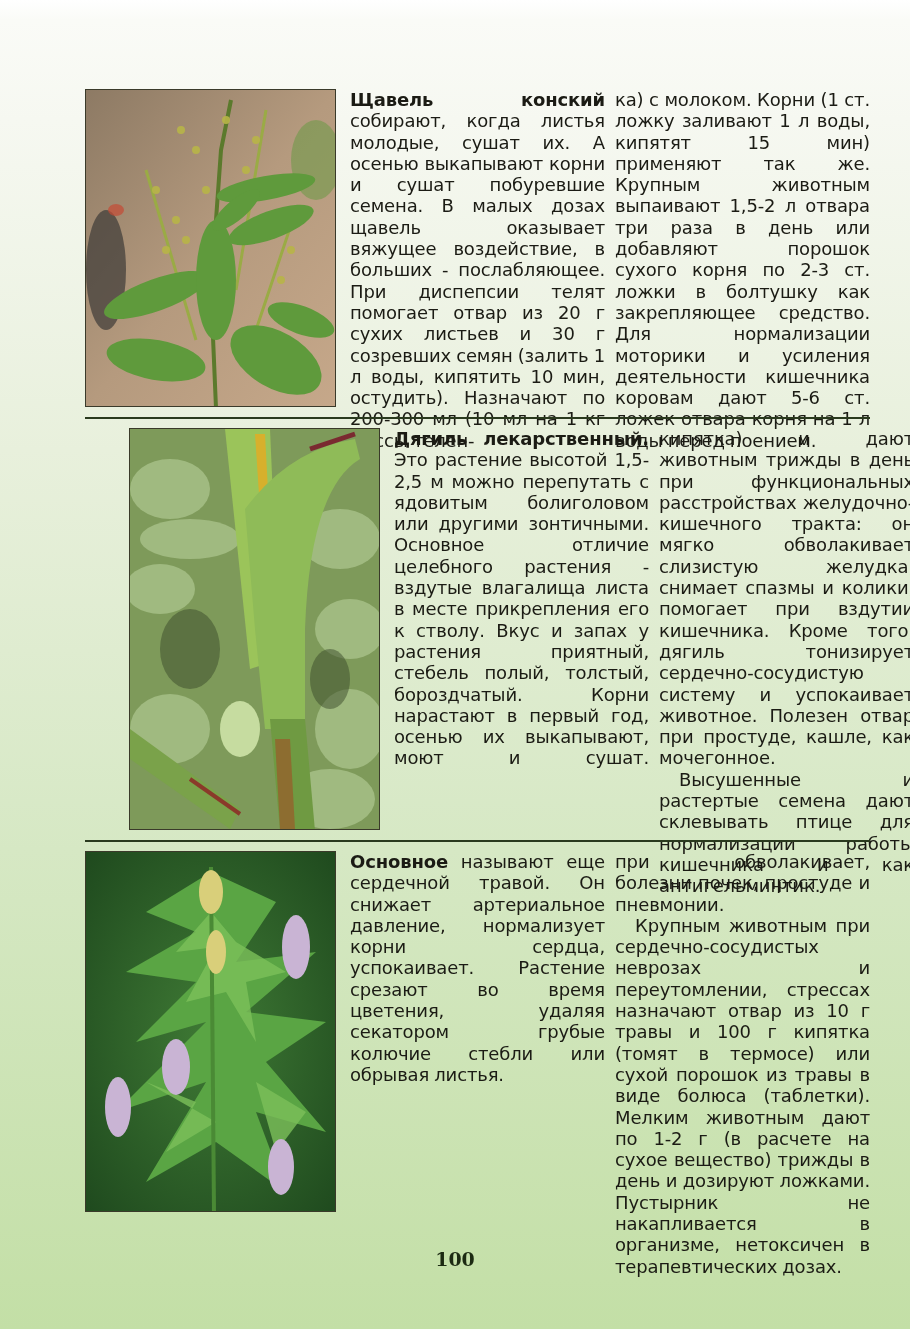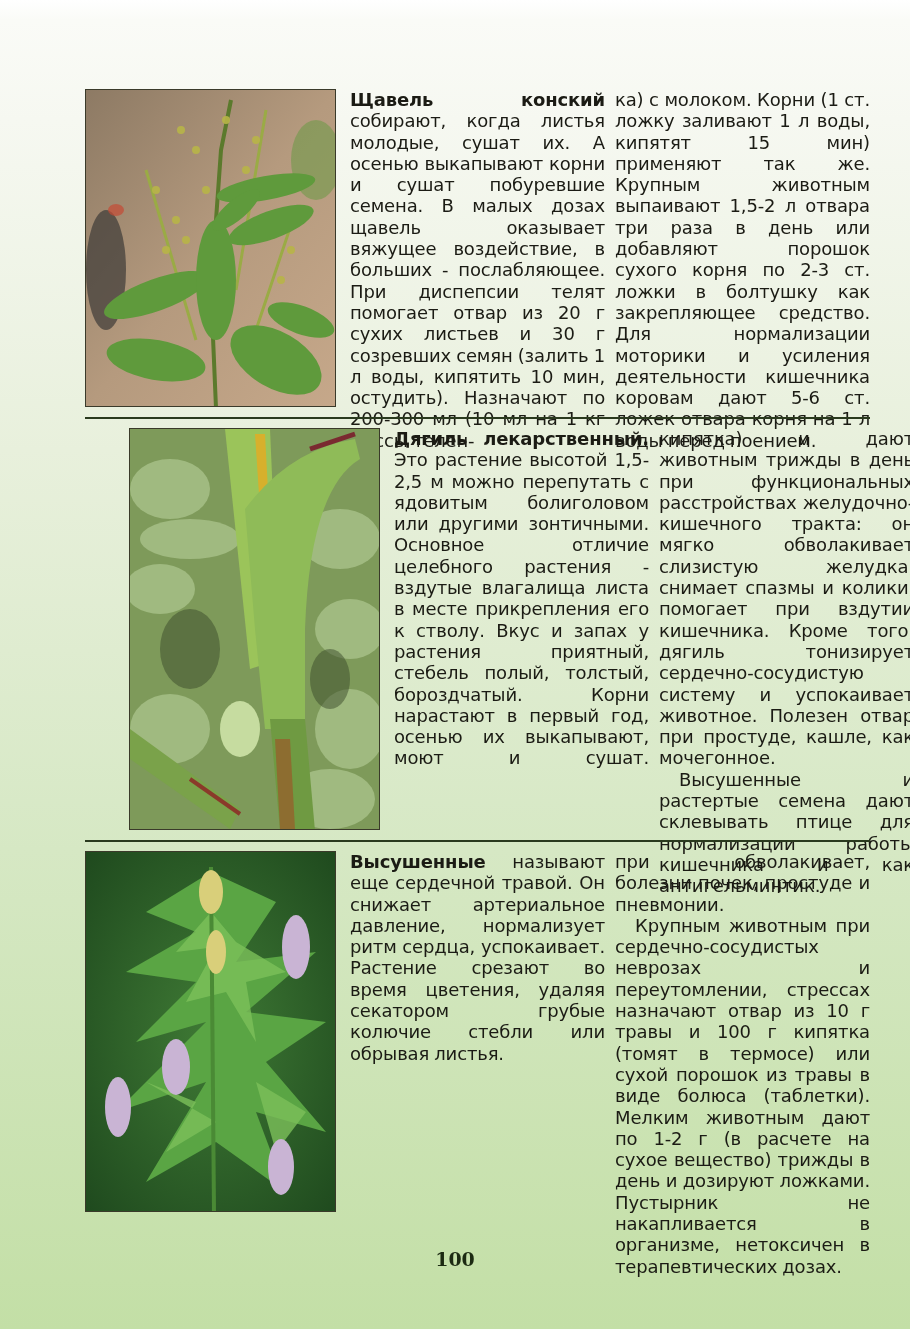--- a/index.html
+++ b/index.html
@@ -153,21 +153,21 @@
         <ellipse cx="32" cy="255" rx="13" ry="30"></ellipse>
         <ellipse cx="195" cy="315" rx="13" ry="28"></ellipse>
       </g>
       <g fill="#d9cf7a">
         <ellipse cx="125" cy="40" rx="12" ry="22"></ellipse>
         <ellipse cx="130" cy="100" rx="10" ry="22"></ellipse>
       </g>
     </svg>
   </div>
   <div class="col col1">
-    <p><span class="title">Высушенные</span><span> называют еще сердечной травой. Он снижает артериальное давление, нормализует ритм сердца, успокаивает. Растение срезают во время цветения, удаляя секатором грубые колючие стебли или обрывая листья.</span></p>
+    <p><span class="title">Основное</span><span> называют еще сердечной травой. Он снижает артериальное давление, нормализует корни сердца, успокаивает. Растение срезают во время цветения, удаляя секатором грубые колючие стебли или обрывая листья.</span></p>
   </div>
   <div class="col col2">
     <p>при обволакивает, болезни почек, простуде и пневмонии.</p>
     <p class="indent">Крупным животным при сердечно-сосудистых неврозах и переутомлении, стрессах назначают отвар из 10 г травы и 100 г кипятка (томят в термосе) или сухой порошок из травы в виде болюса (таблетки). Мелким животным дают по 1-2 г (в расчете на сухое вещество) трижды в день и дозируют ложками. Пустырник не накапливается в организме, нетоксичен в терапевтических дозах.</p>
   </div>
 </div>
 
 <div class="pageno">100</div>
 
 </body></html>

